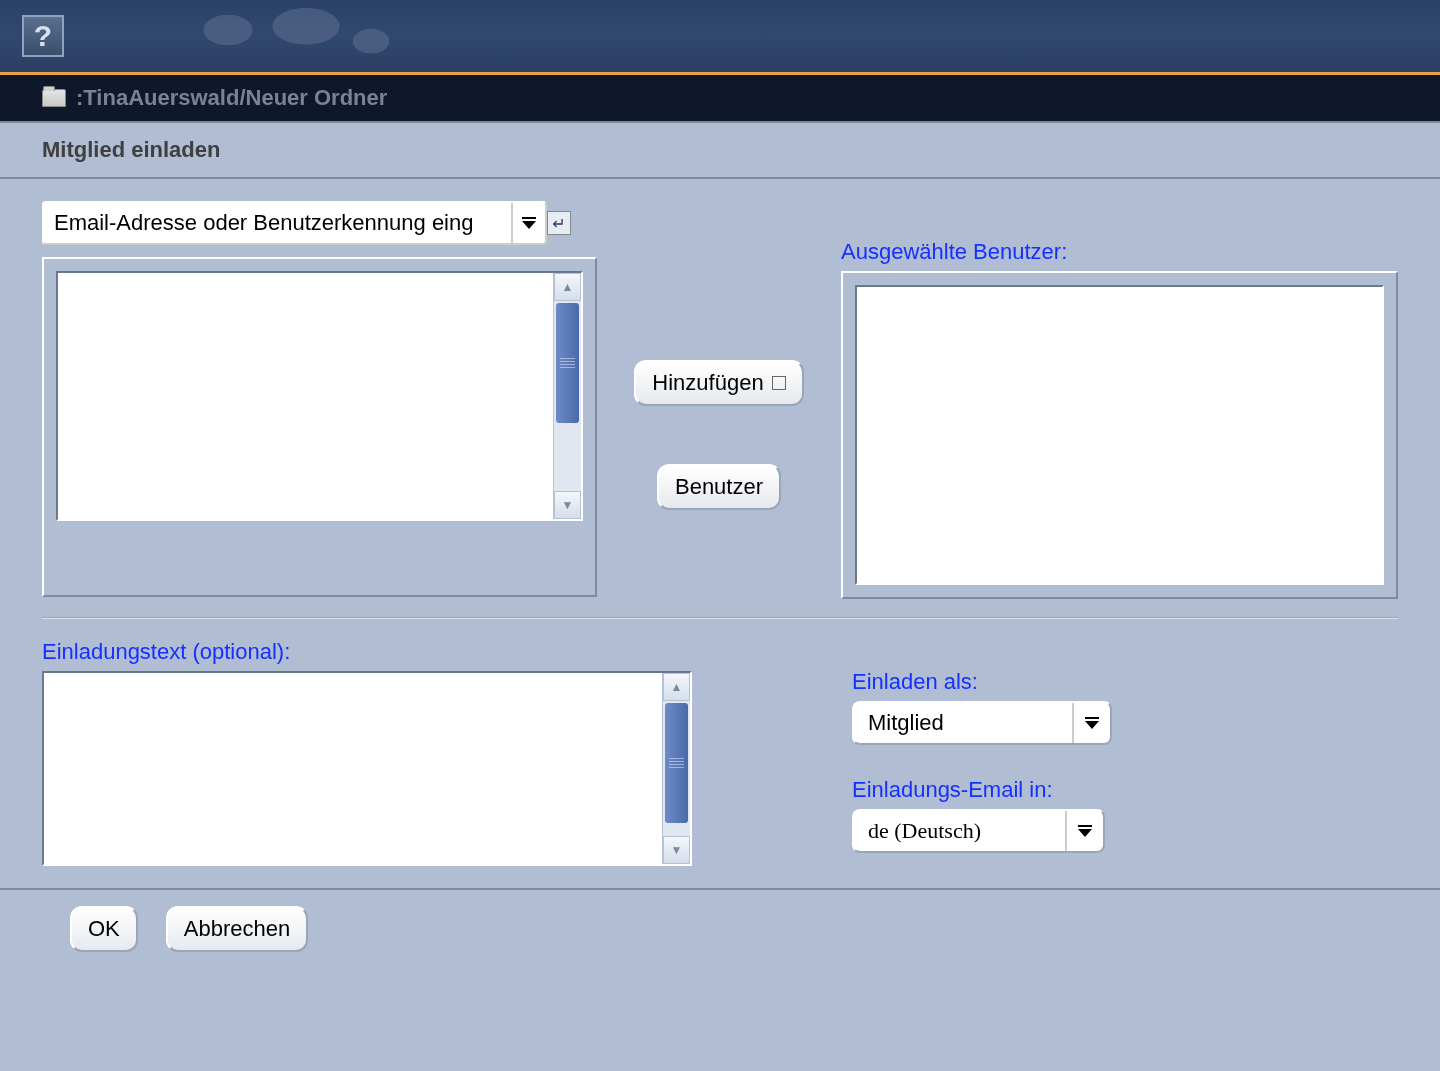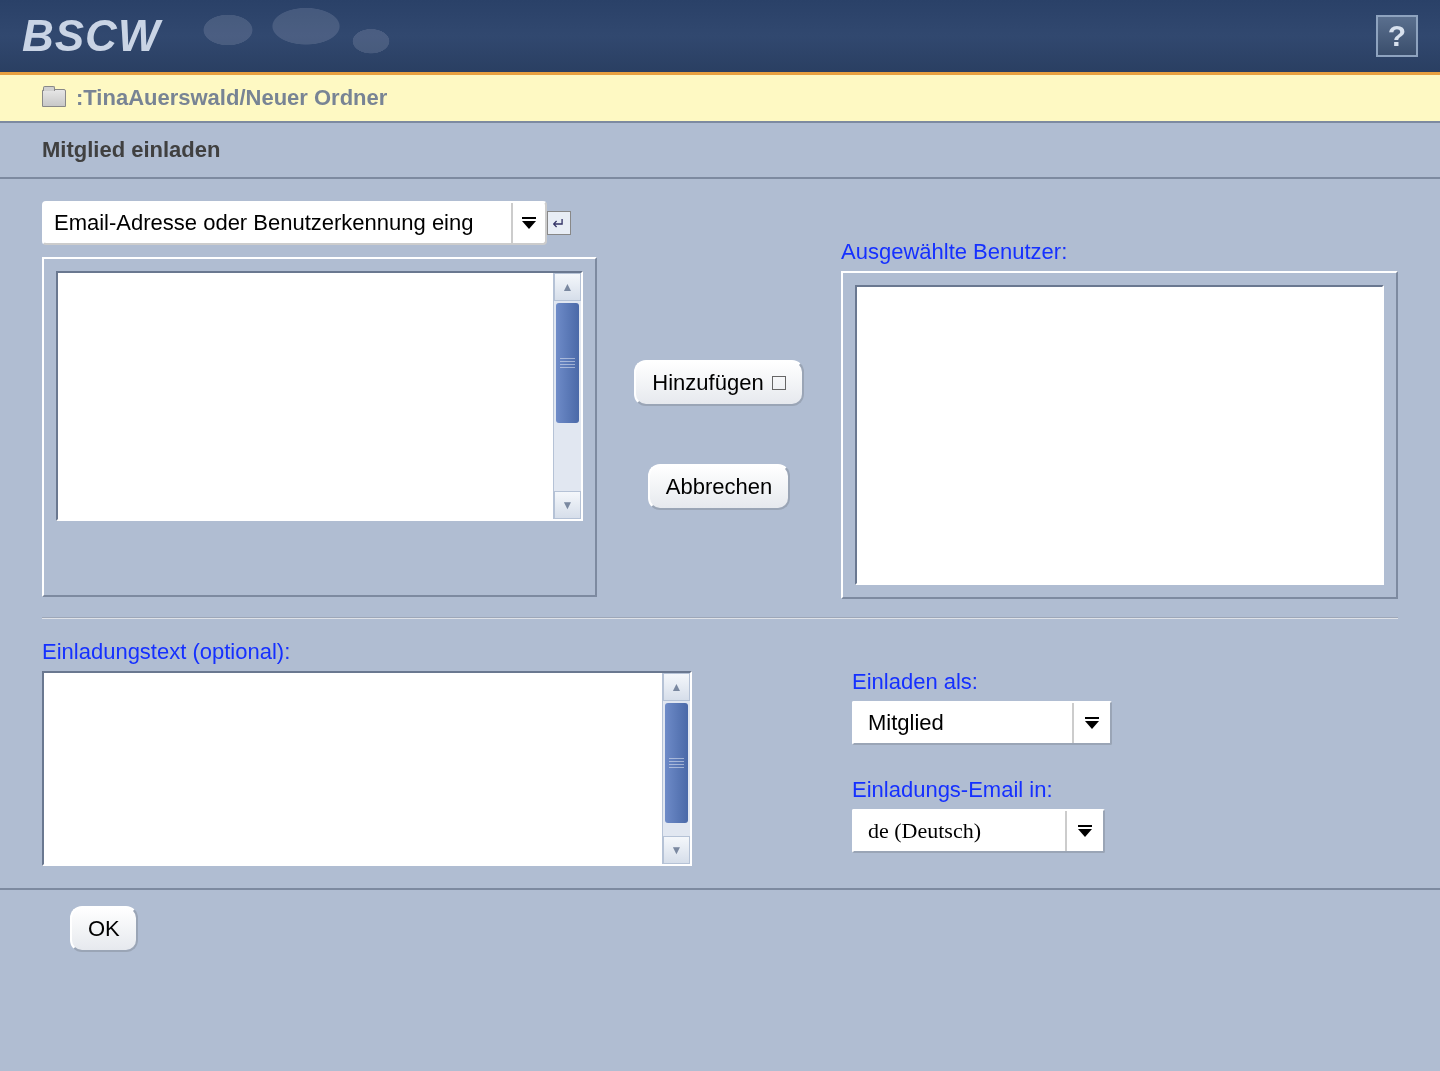--- a/index.html
+++ b/index.html
@@ -41,21 +41,21 @@
   width: 42px; height: 42px;
   background: linear-gradient(180deg, #5a6f8e, #3a4e6c);
   border: 2px solid #8ea3bf;
   color: #d8e1ee;
   font-size: 30px;
   font-weight: bold;
   display: flex; align-items: center; justify-content: center;
   cursor: pointer;
 }
 .breadcrumb-bar {
-  background: #fef9c3;
+  background: #0f172a;
   padding: 10px 42px;
   border-bottom: 2px solid #7d8aa0;
   display: flex;
   align-items: center;
   gap: 10px;
 }
 .folder-icon {
   width: 24px; height: 18px;
   background: linear-gradient(180deg, #e6e6e6, #c8c8c8);
   border: 1px solid #888;
@@ -249,21 +249,21 @@
   background: #fff;
   display: flex;
   height: 195px;
 }
 .ta-inner { flex: 1; }
 .bottom-right { padding-top: 30px; }
 .dropdown {
   background: #fff;
   border: 2px solid;
   border-color: #fff #9aa5b6 #9aa5b6 #fff;
-  border-radius: 2px;
+  border-radius: 8px;
   height: 44px;
   display: flex;
   align-items: center;
   padding-left: 14px;
 }
 .dropdown span.val { font-size: 22px; flex: 1; }
 .dropdown .combo-trigger { border-left: 2px solid #ccc; width: 38px; height: 100%; display:flex;align-items:center;justify-content:center; }
 .dd-wide { width: 260px; }
 .dd-narrow { width: 253px; font-family: Liberation Serif, serif; }
 
@@ -272,21 +272,20 @@
   padding: 16px 70px;
   display: flex;
   gap: 28px;
 }
 </style>
 </head>
 <body>
 
 <div class="header">
   <div class="header-worldmap"></div>
-  <div class="logo">BSCW</div>
   <div class="help-btn">?</div>
 </div>
 
 <div class="breadcrumb-bar">
   <span class="folder-icon"></span>
   <span class="breadcrumb-text">:TinaAuerswald/Neuer Ordner</span>
 </div>
 
 <div class="title-bar">
   <div class="page-title">Mitglied einladen</div>
@@ -317,21 +316,21 @@
         </div>
       </div>
     </div>
 
     <div class="mid-col">
       <button class="btn3d">
         <span>Hinzufügen</span>
         <span class="sq"></span>
       </button>
       <button class="btn3d">
-        <span>Abbrechen</span>
+        <span>Benutzer</span>
       </button>
     </div>
 
     <div class="right-col">
       <div class="label-blue">Ausgewählte Benutzer:</div>
       <div class="panel" style="padding:12px;">
         <div class="listbox right-listbox">
           <div class="list-inner"></div>
         </div>
       </div>
@@ -372,13 +371,16 @@
       </div>
     </div>
   </div>
 
 </div>
 
 <div class="footer-bar">
   <button class="btn3d">
     <span>OK</span>
   </button>
+  <button class="btn3d">
+    <span>Abbrechen</span>
+  </button>
 </div>
 
 </body></html>

